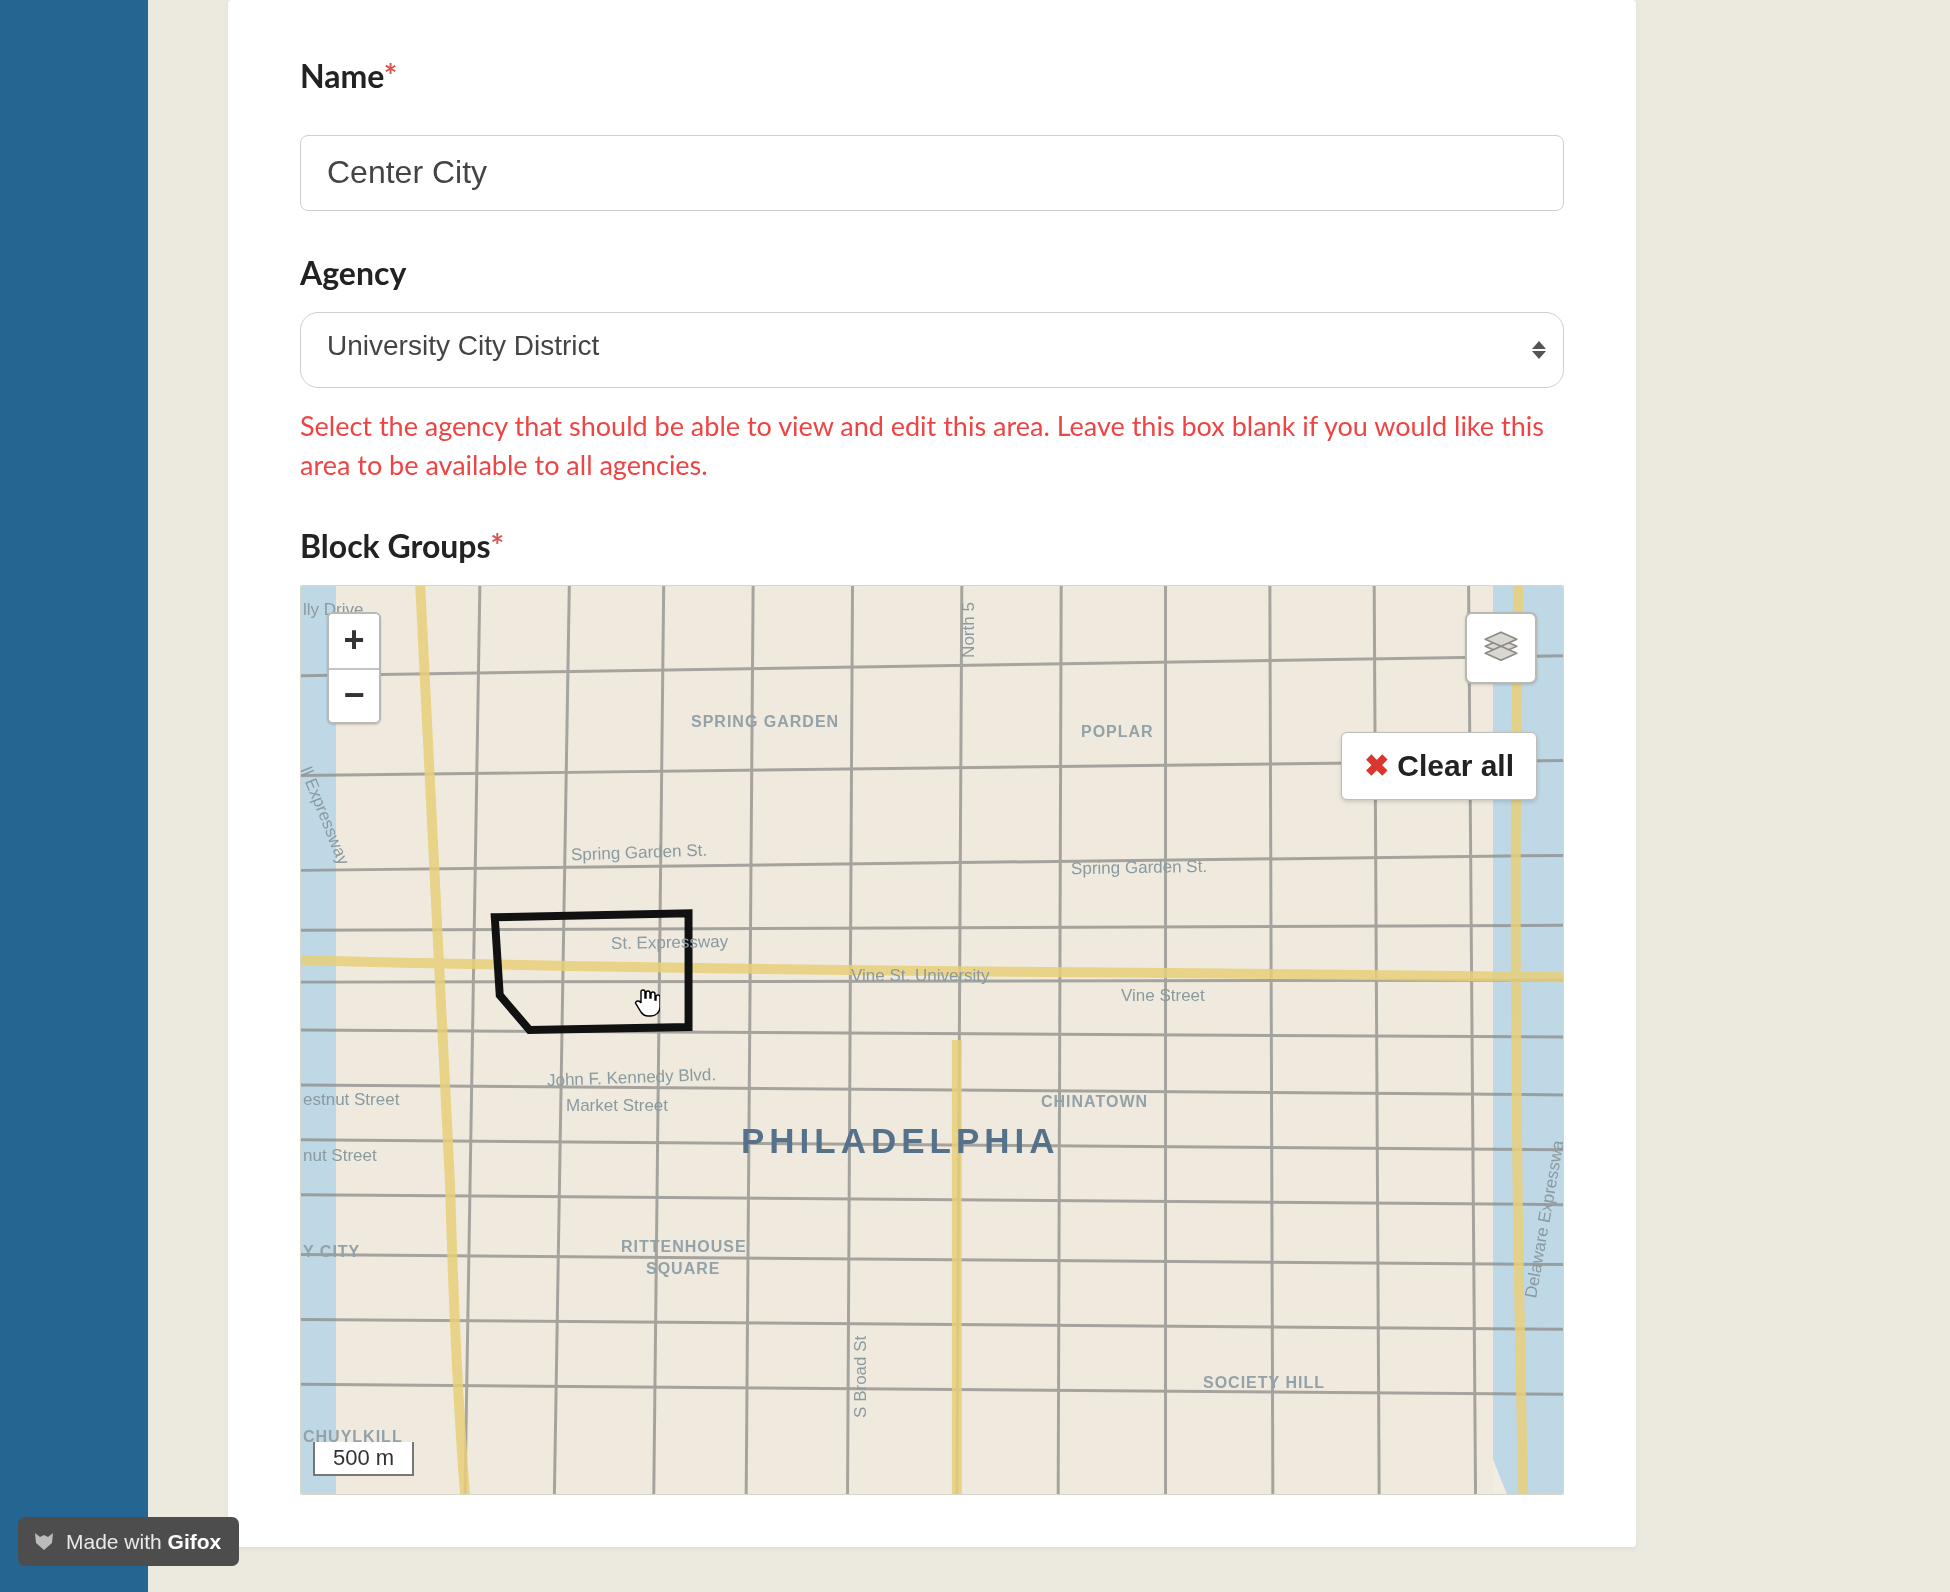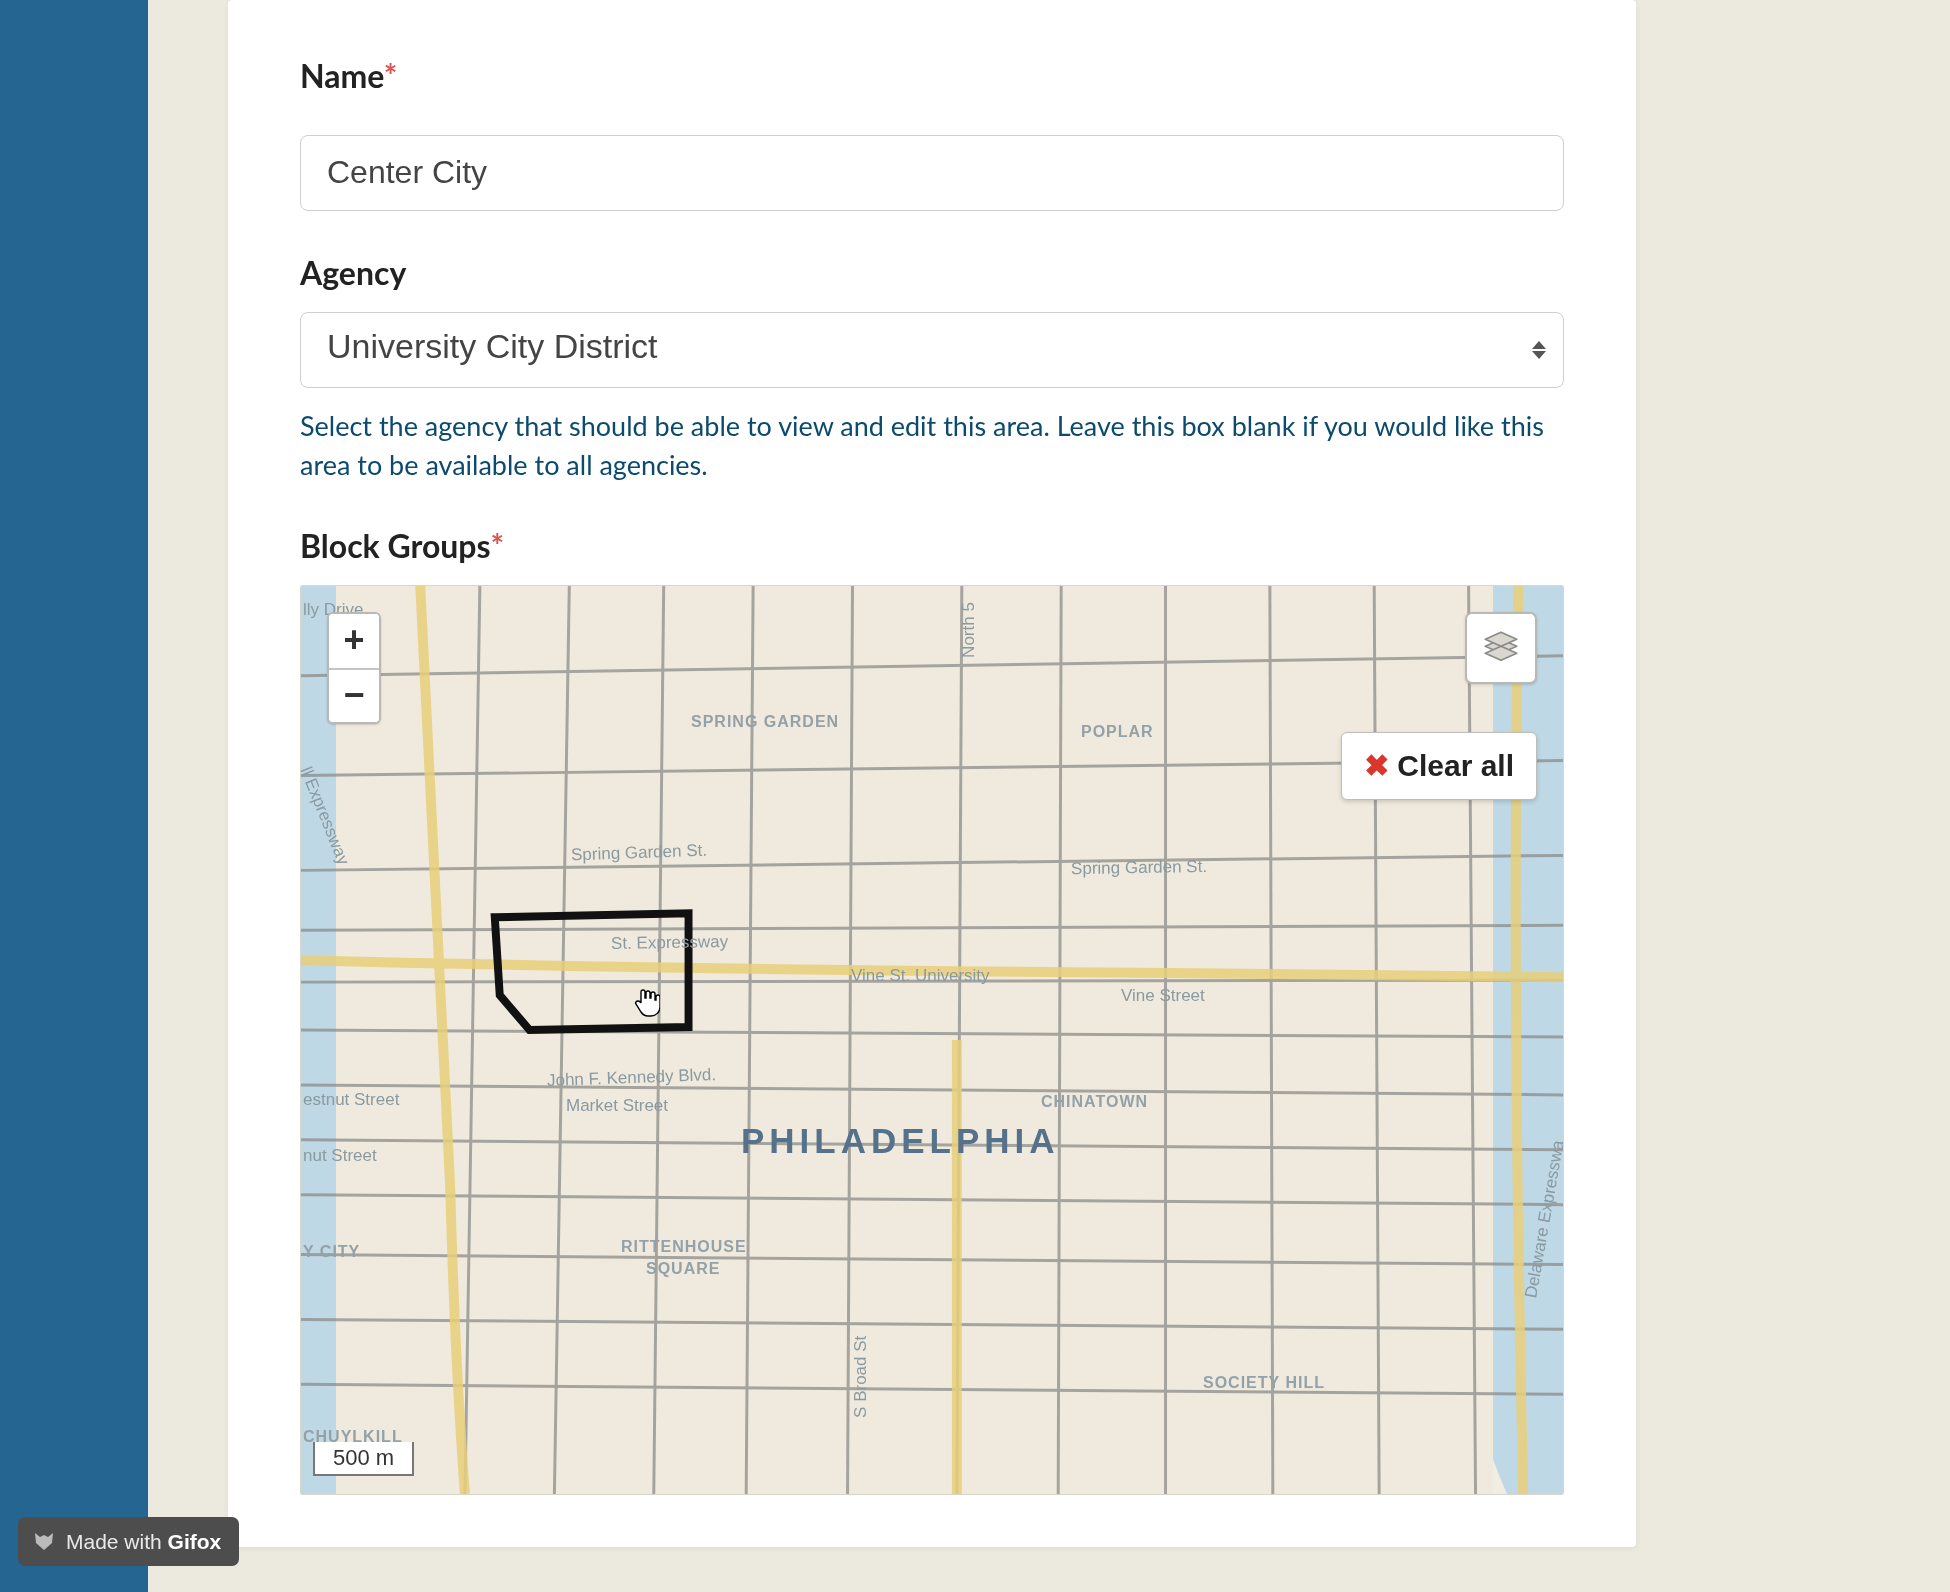--- a/index.html
+++ b/index.html
@@ -62,25 +62,25 @@
   }
 
   .select-wrap {
     position: relative;
     width: 100%;
   }
   .select-input {
     width: 100%;
     height: 76px;
     padding: 0 50px 8px 26px;
-    font-size: 34px;
+    font-size: 28px;
     color: #444;
     background: #fff;
     border: 1px solid #cfcfcf;
-    border-radius: 8px;
+    border-radius: 18px;
     appearance: none;
     -webkit-appearance: none;
     outline: none;
   }
   .select-caret {
     position: absolute;
     right: 18px;
     top: 50%;
     transform: translateY(-50%);
     pointer-events: none;
@@ -92,21 +92,21 @@
     width: 0; height: 0;
     border-left: 7px solid transparent;
     border-right: 7px solid transparent;
   }
   .select-caret .up   { border-bottom: 8px solid #555; }
   .select-caret .down { border-top: 8px solid #555; }
 
   .help-text {
     margin-top: 18px;
     font-size: 27px;
-    color: #0c4a6e;
+    color: #ef4444;
     line-height: 1.45;
   }
 
   
   .map {
     position: relative;
     width: 100%;
     height: 910px;
     overflow: hidden;
     border-radius: 2px;

